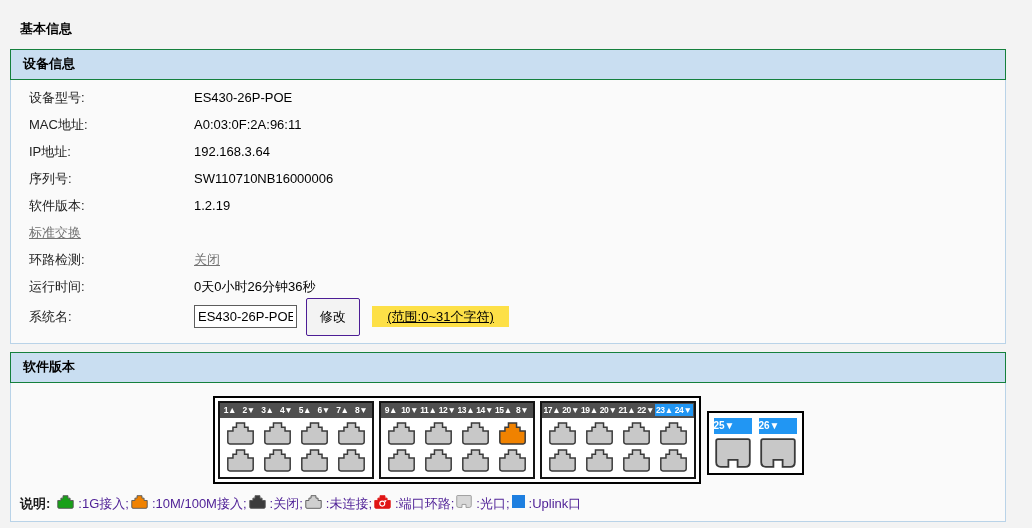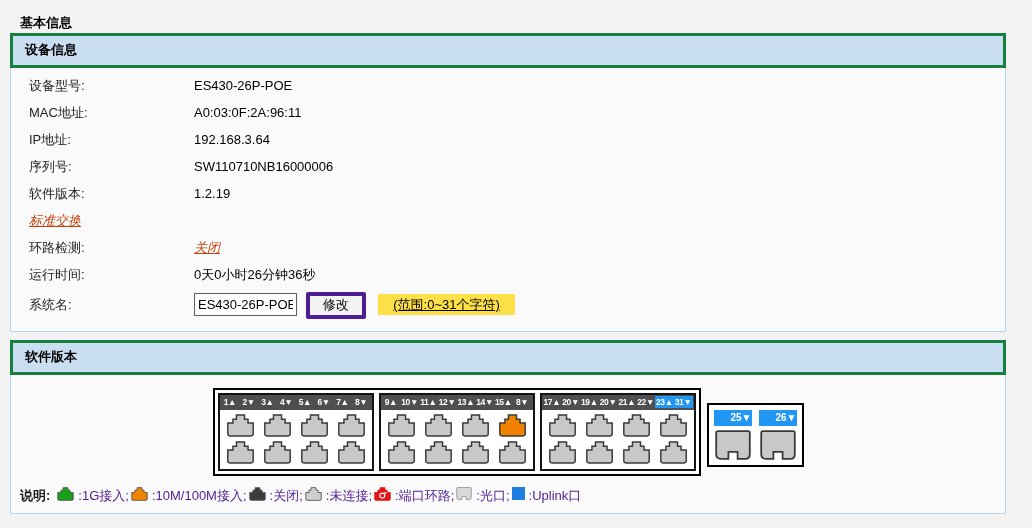--- a/index.html
+++ b/index.html
@@ -5,62 +5,62 @@
   * { box-sizing: border-box; margin: 0; padding: 0; }
   html,body { width:1032px; height:528px; }
   body {
     background:#f3f3f3;
     font-family:"Liberation Sans","DejaVu Sans",sans-serif;
     font-size:13px;
     color:#1a1a1a;
     overflow:hidden;
   }
   .page-title {
-    padding:14px 0 0 20px;
-    height:33px;
+    padding:20px 0 0 20px;
+    height:49px;
     font-weight:bold;
     font-size:13px;
     color:#000;
   }
   .panel { margin:0 26px 8px 10px; }
   .panel-header {
     background:#c9def1;
-    border:3px solid #15803d;
+    border:1px solid #15803d;
     padding:5px 12px 6px;
     font-weight:bold;
     font-size:13px;
     color:#000;
   }
   .panel-body {
     background:#fafafa;
     border:1px solid #b9d3e8;
     border-top:none;
   }
   .dev-body { padding:4px 0 9px; }
   .row { display:flex; align-items:center; height:27px; padding-left:18px; }
   .row-label { width:165px; color:#222; }
   .row-value { color:#000; }
-  a.row-link { color:#c2410c; text-decoration:underline; cursor:pointer;font-style:italic; }
+  a.row-link { color:#737373; text-decoration:underline; cursor:pointer; }
   .system-row { height:34px; }
   .system-row input {
     width:103px; height:23px;
     border:1px solid #5d5d5d;
     font-family:"Liberation Sans","DejaVu Sans",sans-serif;
     font-size:13px;
     padding:1px 3px;
     background:#fff;
   }
   .modify-btn {
     margin-left:5px;
-    height:27px;
+    height:38px;
     padding:0 13px;
     font-family:"Liberation Sans","DejaVu Sans",sans-serif;
     font-size:13px;
     background:#f3f3f3;
-    border:4px solid #4c1d95;
+    border:1px solid #4c1d95;
     border-radius:2px;
     cursor:pointer;
   }
   .hint {
     margin-left:9px;
     background:#fde047;
     padding:3px 15px;
     text-decoration:underline;
   }
   
@@ -93,21 +93,21 @@
     padding:4px 6px 5px;
   }
   .port { width:29px; height:23px; line-height:0; cursor:pointer; }
   .sfp-box { margin-top:15px; padding:5px; gap:7px; }
   .sfp-module { display:flex; flex-direction:column; gap:4px; width:38px; }
   .sfp-header {
     background:#2196f3;
     color:#fff;
     font-size:10px;
     font-weight:bold;
-    text-align:right;
+    text-align:left;
     padding:2px 0 3px;
     white-space:nowrap;
   }
   .sfp-port { line-height:0; cursor:pointer; }
   
   .legend {
     margin-top:11px;
     padding-left:9px;
     display:flex;
     align-items:flex-start;
@@ -255,21 +255,21 @@
           </div>
           <div class="port-group">
             <div class="group-header">
               <span class="tok">17▲</span>
               <span class="tok">20▼</span>
               <span class="tok">19▲</span>
               <span class="tok">20▼</span>
               <span class="tok">21▲</span>
               <span class="tok">22▼</span>
               <span class="tok blue">23▲</span>
-              <span class="tok blue">31▼</span>
+              <span class="tok blue">24▼</span>
             </div>
             <div class="port-grid">
               <div class="port"><svg width="29" height="23" viewBox="0 0 30 25">
                   <path d="M1.2,9.8 L6.8,9.8 L6.8,5.6 L10.6,5.6 L10.6,1.2 L19.4,1.2 L19.4,5.6 L23.2,5.6 L23.2,9.8 L28.8,9.8 L28.8,21.6 Q28.8,23.8 26.6,23.8 L3.4,23.8 Q1.2,23.8 1.2,21.6 Z" fill="#c8c8c8" stroke="#3a3a3a" stroke-width="1.6"></path>
                 </svg></div>
               <div class="port"><svg width="29" height="23" viewBox="0 0 30 25">
                   <path d="M1.2,9.8 L6.8,9.8 L6.8,5.6 L10.6,5.6 L10.6,1.2 L19.4,1.2 L19.4,5.6 L23.2,5.6 L23.2,9.8 L28.8,9.8 L28.8,21.6 Q28.8,23.8 26.6,23.8 L3.4,23.8 Q1.2,23.8 1.2,21.6 Z" fill="#c8c8c8" stroke="#3a3a3a" stroke-width="1.6"></path>
                 </svg></div>
               <div class="port"><svg width="29" height="23" viewBox="0 0 30 25">
                   <path d="M1.2,9.8 L6.8,9.8 L6.8,5.6 L10.6,5.6 L10.6,1.2 L19.4,1.2 L19.4,5.6 L23.2,5.6 L23.2,9.8 L28.8,9.8 L28.8,21.6 Q28.8,23.8 26.6,23.8 L3.4,23.8 Q1.2,23.8 1.2,21.6 Z" fill="#c8c8c8" stroke="#3a3a3a" stroke-width="1.6"></path>

